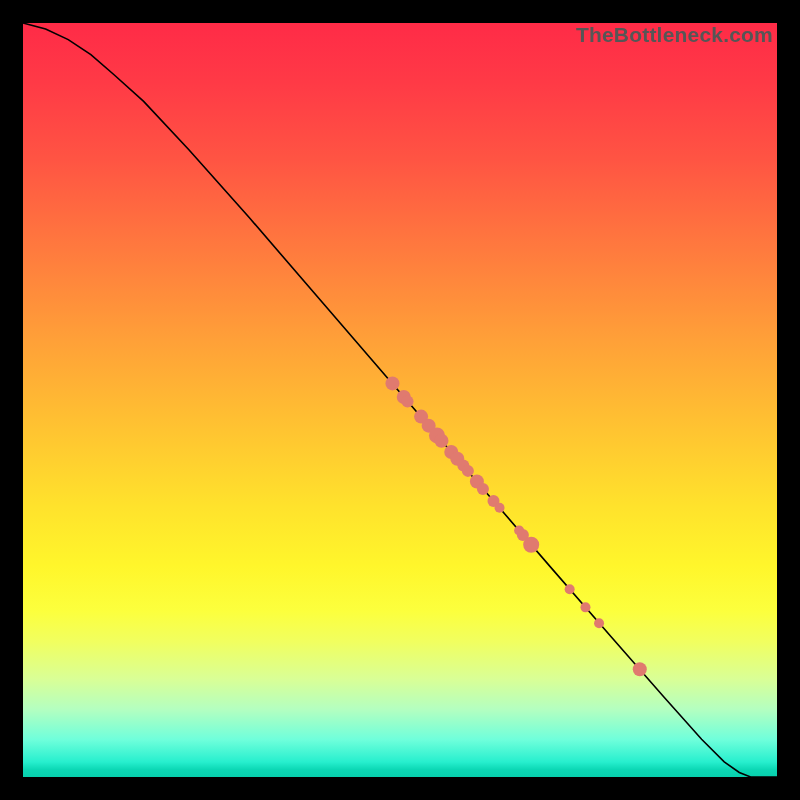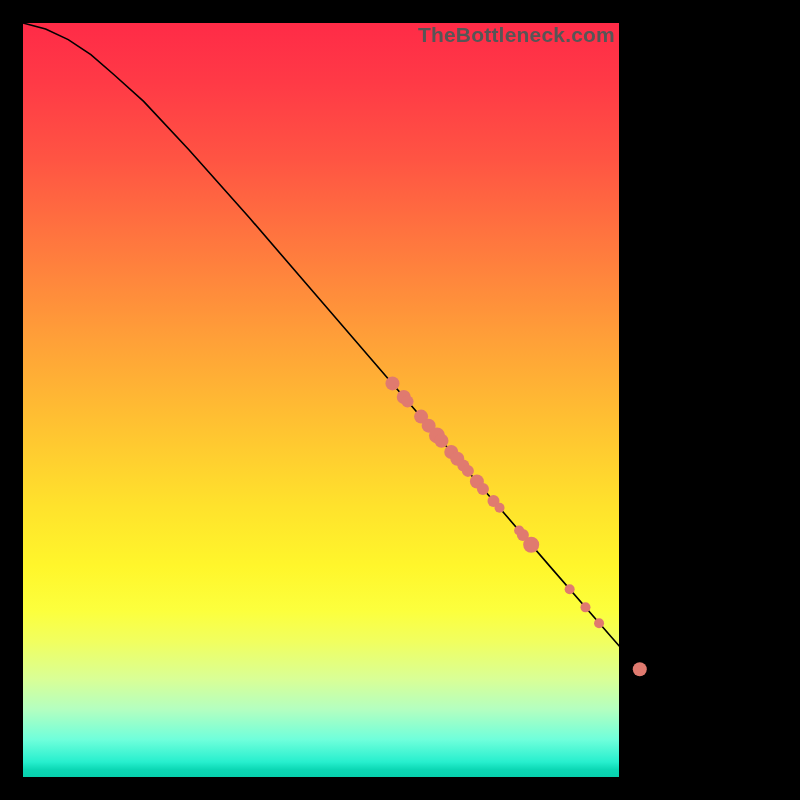--- a/index.html
+++ b/index.html
@@ -2,21 +2,21 @@
 <html><head>
 <meta charset="utf-8">
 <style>
   * { margin: 0; padding: 0; box-sizing: border-box; }
   html, body { width: 800px; height: 800px; overflow: hidden; }
   body { background: #000; position: relative; }
   .plot-area {
     position: absolute;
     left: 23px;
     top: 23px;
-    width: 596px;
+    width: 754px;
     height: 754px;
     background: linear-gradient(to bottom,
       #ff2b47 0%,
       #ff3a46 8%,
       #ff5443 18%,
       #ff7a3e 30%,
       #ffa038 42%,
       #ffc431 54%,
       #ffe22c 64%,
       #fff62b 72%,

